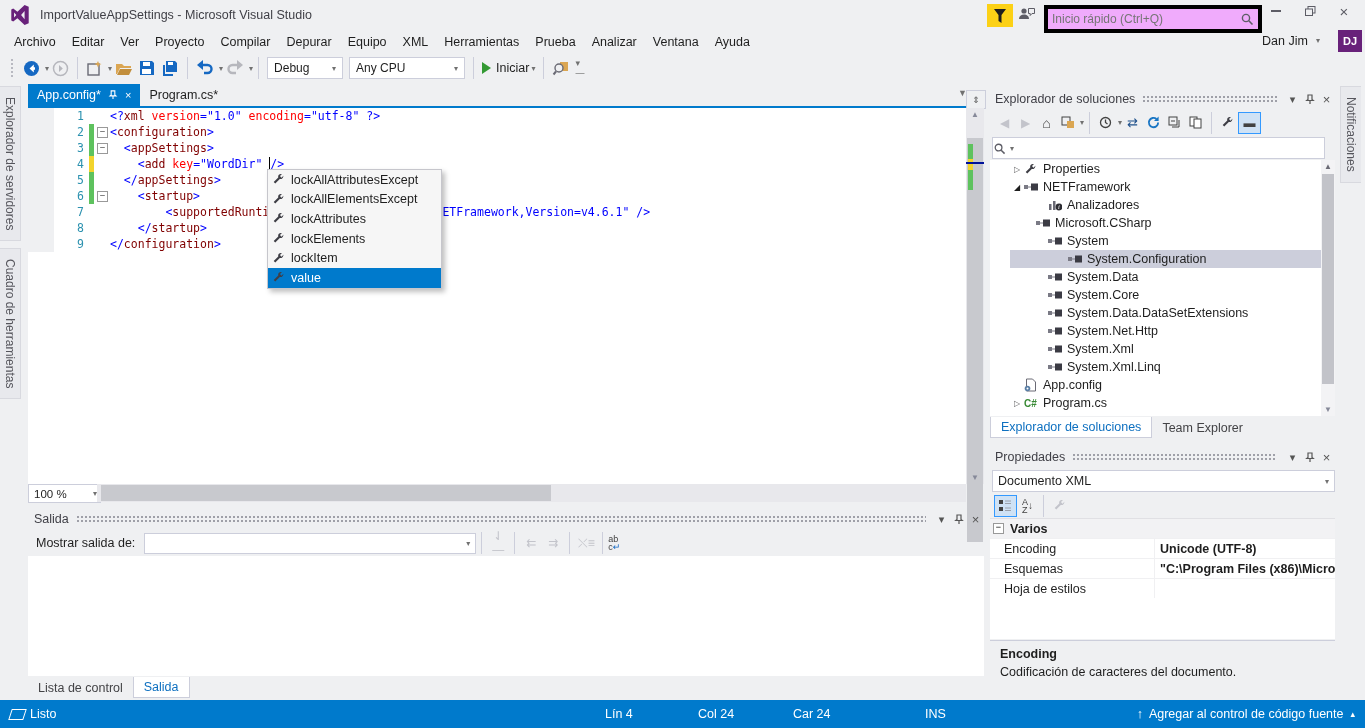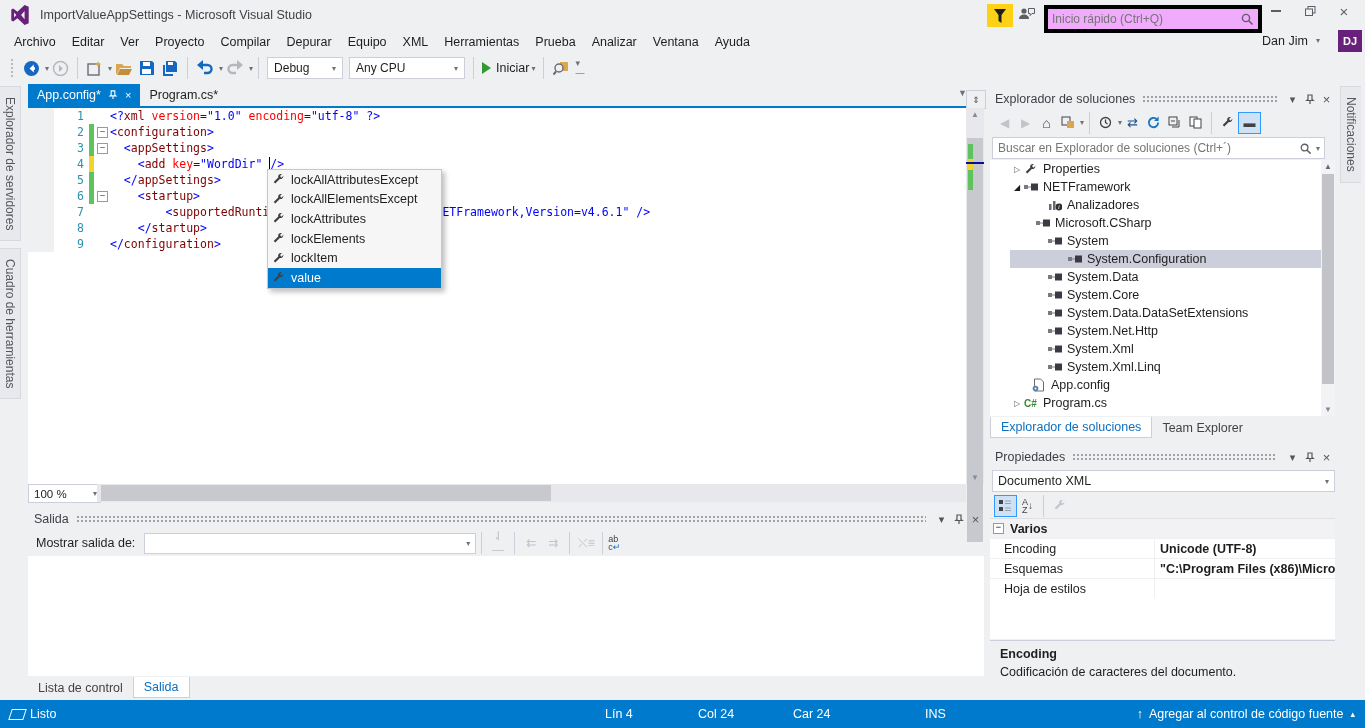--- a/index.html
+++ b/index.html
@@ -523,21 +523,20 @@
     </span>
     <span class="tb-sep"></span>
     <span class="se-ic">
       <svg width="13" height="13" viewBox="0 0 16 16">
           <path fill="#3f3f46" d="M13.8 4.2c0 1.8-1.5 3.2-3.2 3.2-.3 0-.7 0-1-.1L4 12.9 2.1 11l5.6-5.6c-.1-.3-.1-.7-.1-1C7.6 2.6 9 1.2 10.8 1.2c.5 0 .9.1 1.3.3L9.8 3.8l1.9 1.9 2.3-2.3c.2.4.3.8-.2.8z"></path>
         </svg>
     </span>
     <span class="se-ic se-hl">▬</span>
   </div>
   <div id="se-search" class="abs">
-    <input placeholder="Buscar en Explorador de soluciones (Ctrl+´)" style="">
     <svg width="13" height="13" viewBox="0 0 14 14">
       <circle cx="6" cy="6" r="3.6" fill="none" stroke="#5d5d66" stroke-width="1.4"></circle>
         <line x1="8.8" y1="8.8" x2="12.5" y2="12.5" stroke="#5d5d66" stroke-width="1.6"></line>
     </svg>
     <span class="dd" style="margin:0 4px;">▾</span>
   </div>
   <div id="se-body" class="abs">
     <div id="se-tree">
         <div class="tree-row" style="padding-left: 20px;">
           <span class="tr-arrow">▷</span>
@@ -663,21 +662,21 @@
           <span class="tr-arrow"></span>
           <span class="tr-icon">
             <svg width="15" height="10" viewBox="0 0 15 10">
               <rect x="0" y="3" width="4" height="4" fill="#7a7a85"></rect>
               <line x1="4" y1="5" x2="7" y2="5" stroke="#7a7a85"></line>
               <rect x="7" y="1.5" width="7" height="7" fill="#3b3b44"></rect>
             </svg>
           </span>
           <span>System.Xml.Linq</span>
         </div>
-        <div class="tree-row" style="padding-left: 4px; margin-left: 24px;">
+        <div class="tree-row" style="padding-left: 20px;">
           <span class="tr-arrow"></span>
           <span class="tr-icon">
             <svg width="13" height="14" viewBox="0 0 13 14">
               <path d="M2.5 1h6l3 3v9h-9z" fill="#fff" stroke="#6a6a75"></path>
               <circle cx="3.5" cy="10.5" r="2.8" fill="#5a7fa6"></circle>
               <circle cx="3.5" cy="10.5" r="1" fill="#fff"></circle>
             </svg>
           </span>
           <span>App.config</span>
         </div>

